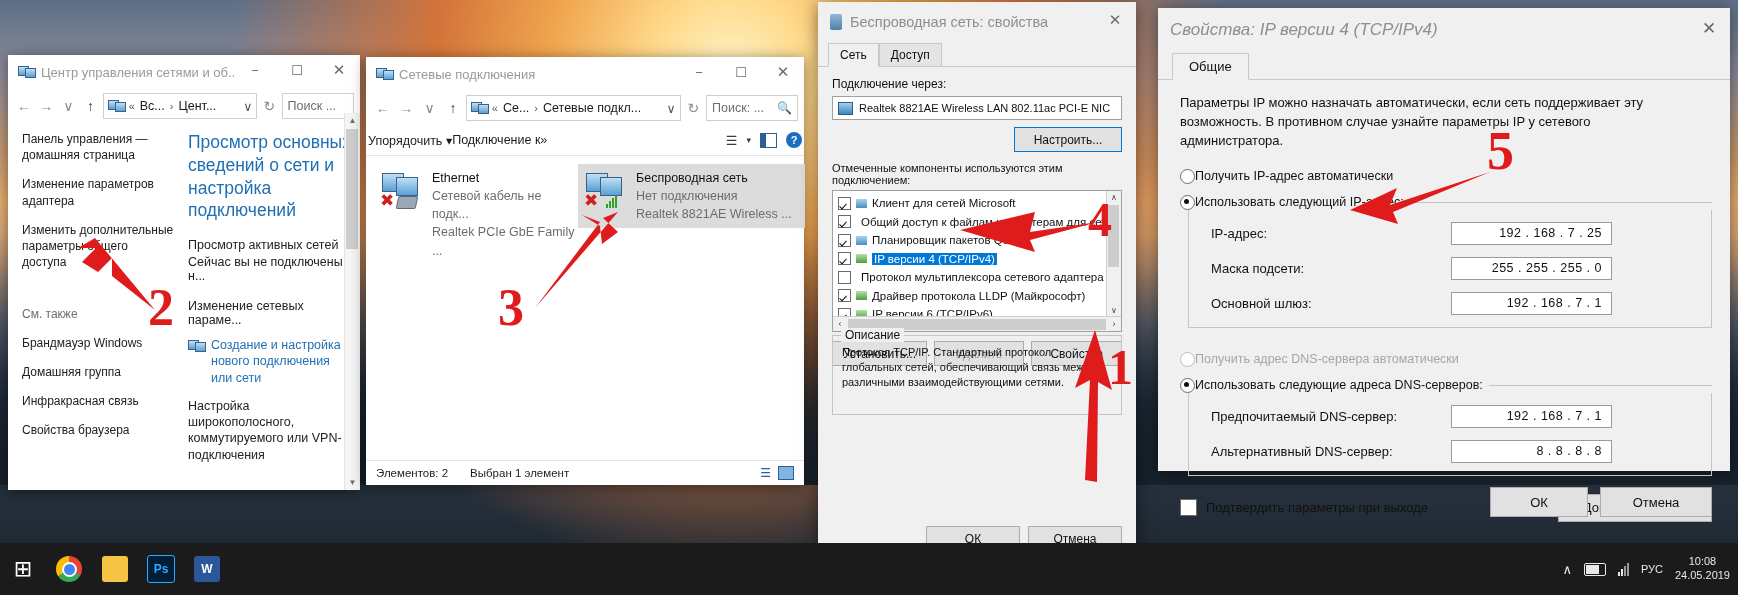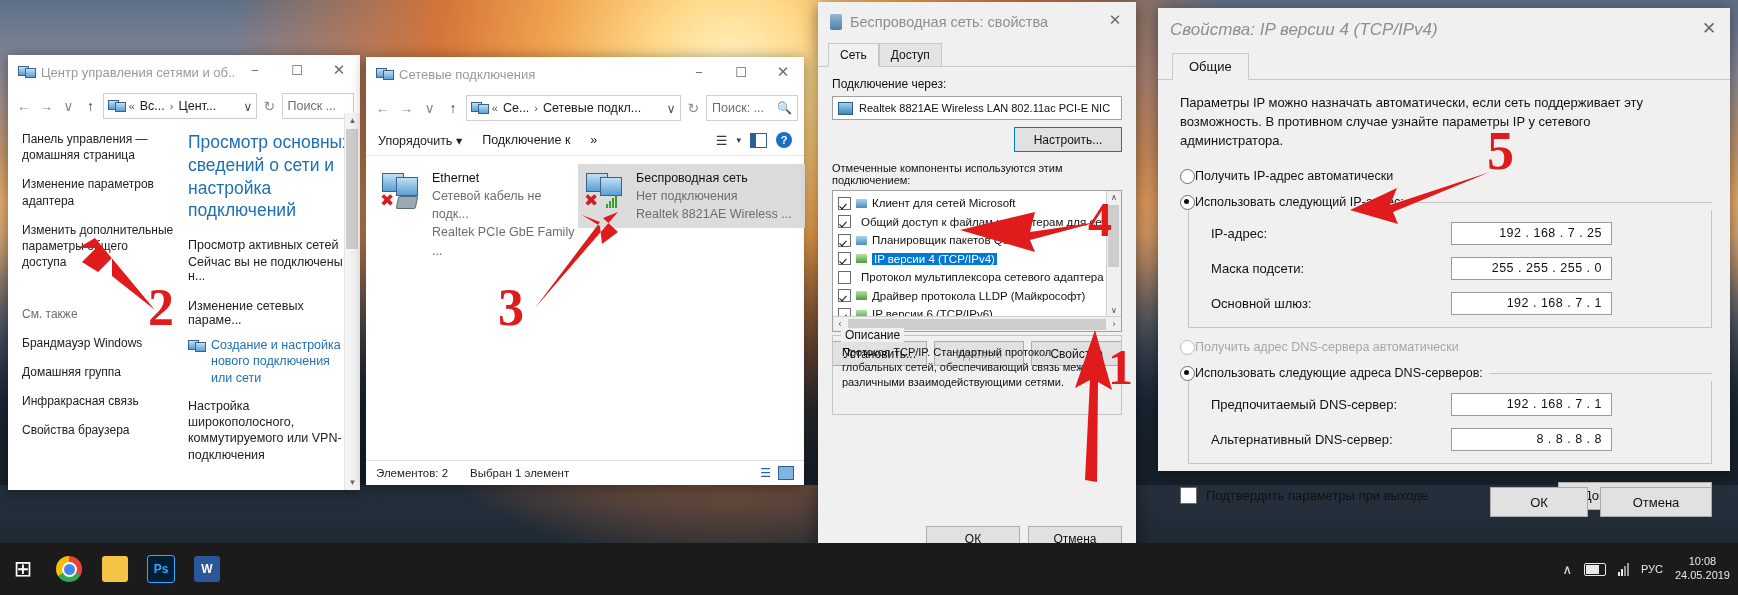--- a/index.html
+++ b/index.html
@@ -51,21 +51,21 @@
   
   .navbar{height:34px;display:flex;align-items:center;gap:2px;padding:0 6px;background:#fff;}
   .navbtn{width:22px;height:24px;display:flex;align-items:center;justify-content:center;color:#8b8b8b;font-size:14px;}
   .navbtn.on{color:#3a3a3a;}
   .addr{flex:0 1 auto;height:24px;border:1px solid #cfcfcf;background:#fff;display:flex;align-items:center;
         gap:5px;padding:0 4px;font-size:12.5px;color:#1a1a1a;min-width:0;}
   .addr .crumb{white-space:nowrap;}
   .addr .sep{color:#555;font-size:11px;}
   .srch{height:24px;border:1px solid #cfcfcf;display:flex;align-items:center;padding:0 5px;
          color:#6e6e6e;font-size:12.5px;gap:4px;}
-  .cmdbar{height:30px;display:flex;align-items:center;gap:20px;padding:0 12px;background:#fff;
+  .cmdbar{height:30px;display:flex;align-items:center;gap:0;padding:0 2px;background:#fff;
           border-bottom:1px solid #e6e6e6;font-size:12.5px;color:#1c1c1c;justify-content:space-between;}
   .cmd-right{margin-left:auto;display:flex;align-items:center;gap:9px;}
   .statusbar{height:24px;display:flex;align-items:center;gap:22px;padding:0 10px;font-size:11.5px;color:#1d1d1d;
              border-top:1px solid #e3e3e3;background:#fff;}
   
   .cp-body{display:flex;height:100%;}
   .cp-left{width:152px;padding:8px 10px 0 14px;font-size:12px;line-height:1.35;color:#222;}
   .cp-left .lk{margin-bottom:13px;cursor:default;}
   .cp-left .hdr{color:#6d6d6d;margin:36px 0 12px;}
   .cp-right{flex:1;padding:8px 6px 0 4px;}
@@ -427,21 +427,21 @@
       <div style="display:flex;align-items:center;margin-bottom:12px;">
         <span style="width:240px;font-size:13px;">Маска подсети:</span>
         <span class="ipbox" style="width:150px;">255 . 255 . 255 .  0</span>
       </div>
       <div style="display:flex;align-items:center;">
         <span style="width:240px;font-size:13px;">Основной шлюз:</span>
         <span class="ipbox" style="width:150px;">192 . 168 .  7  .  1</span>
       </div>
     </div>
 
-    <div class="optrow dim" style="margin-top:12px;">
+    <div class="optrow dim" style="margin-top:24px;">
       <span class="radio dim"></span>
       <span>Получить адрес DNS-сервера автоматически</span>
     </div>
 
     <div class="optrow" style="margin-top:11px;">
       <span class="radio on"></span>
       <span>Использовать следующие адреса DNS-серверов:</span>
       <span style="flex:1;height:1px;background:#c4c4c4;margin-left:6px;"></span>
     </div>
 

